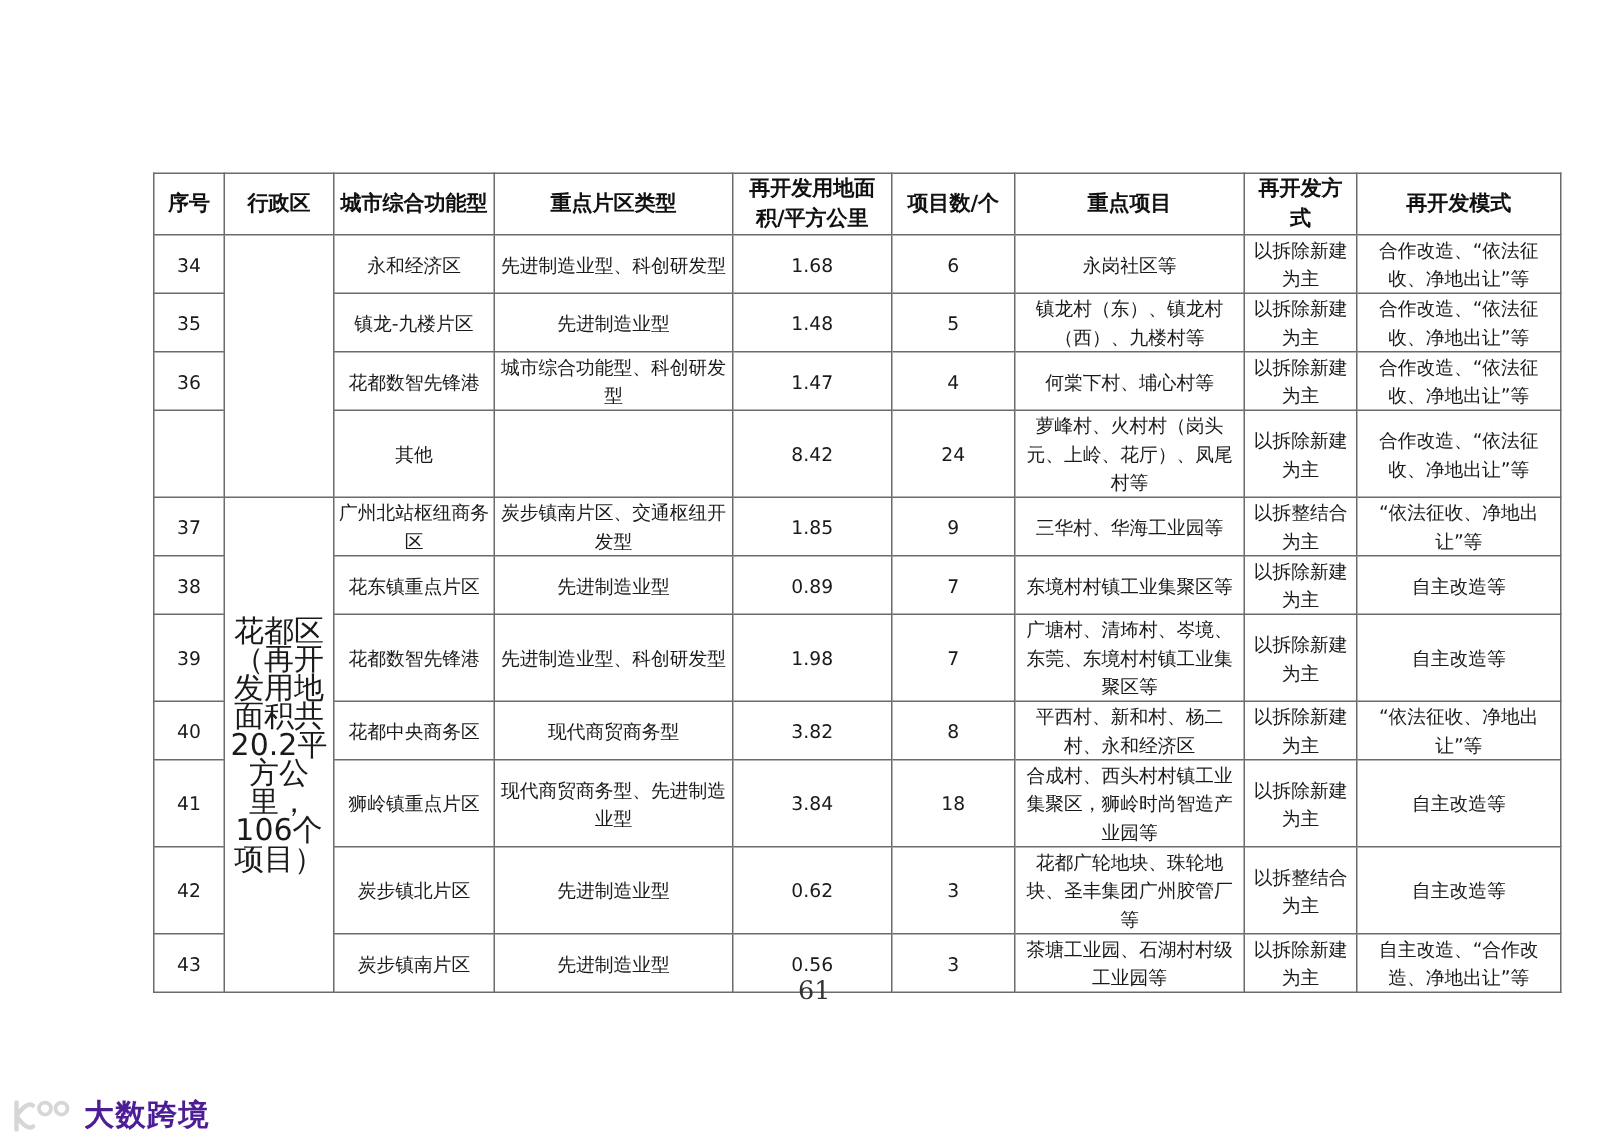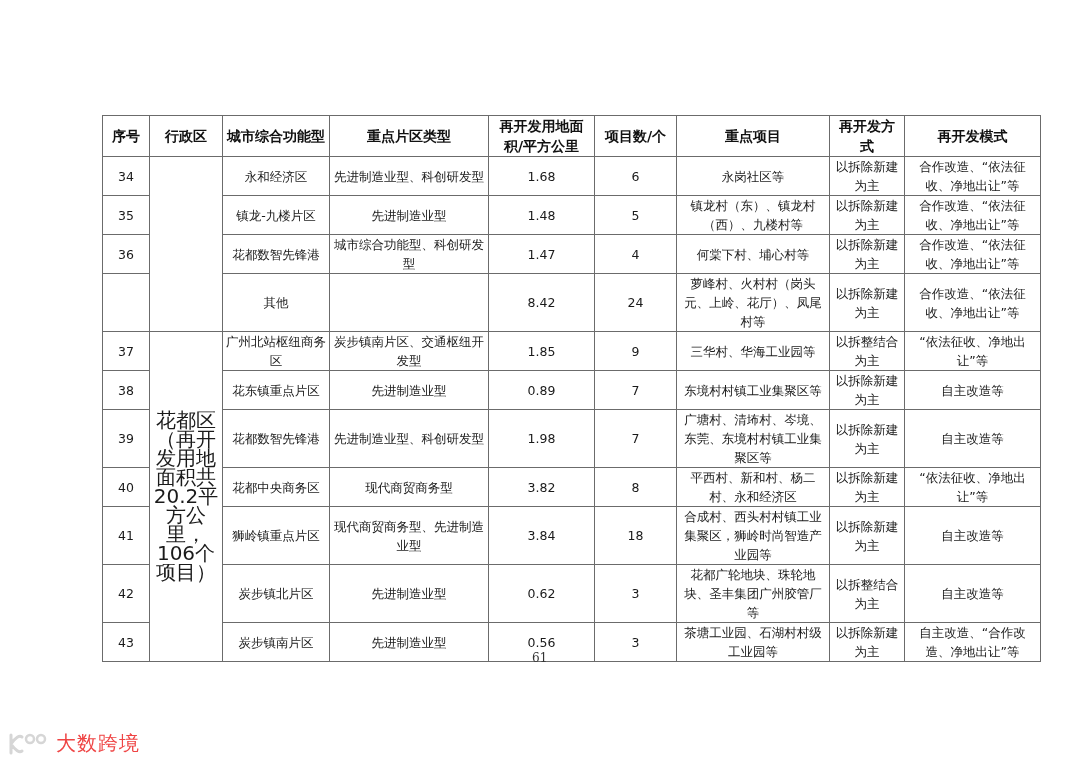--- a/index.html
+++ b/index.html
@@ -15,25 +15,25 @@
   table.main th, table.main td {
     border: 1px solid #6b6b6b; text-align: center; vertical-align: middle;
     padding: 0 3px; overflow: hidden;
   }
   table.main th {
     font-weight: bold; font-size: 14px; line-height: 20px; height: 39px; color: #111;
   }
   .district-cell { font-size: 20px; line-height: 19px; padding: 0 4px; color: #1a1a1a; }
   .page-num {
     position: absolute; left: 532px; top: 651px; font-family: "DejaVu Serif", serif;
-    font-size: 12px; color: #333;
+    font-size: 17px; color: #333;
   }
   .watermark {
     position: absolute; left: 8px; top: 730px; display: flex; align-items: center; gap: 6px;
-    color: #ef4444; font-size: 20px; font-weight: normal; letter-spacing: 1px;
+    color: #4c1d95; font-size: 20px; font-weight: bold; letter-spacing: 1px;
   }
   .watermark svg { display: block; }
 </style>
 </head>
 <body>
 
 <table class="main">
   <colgroup>
     <col style="width:47px">
       <col style="width:73px">

